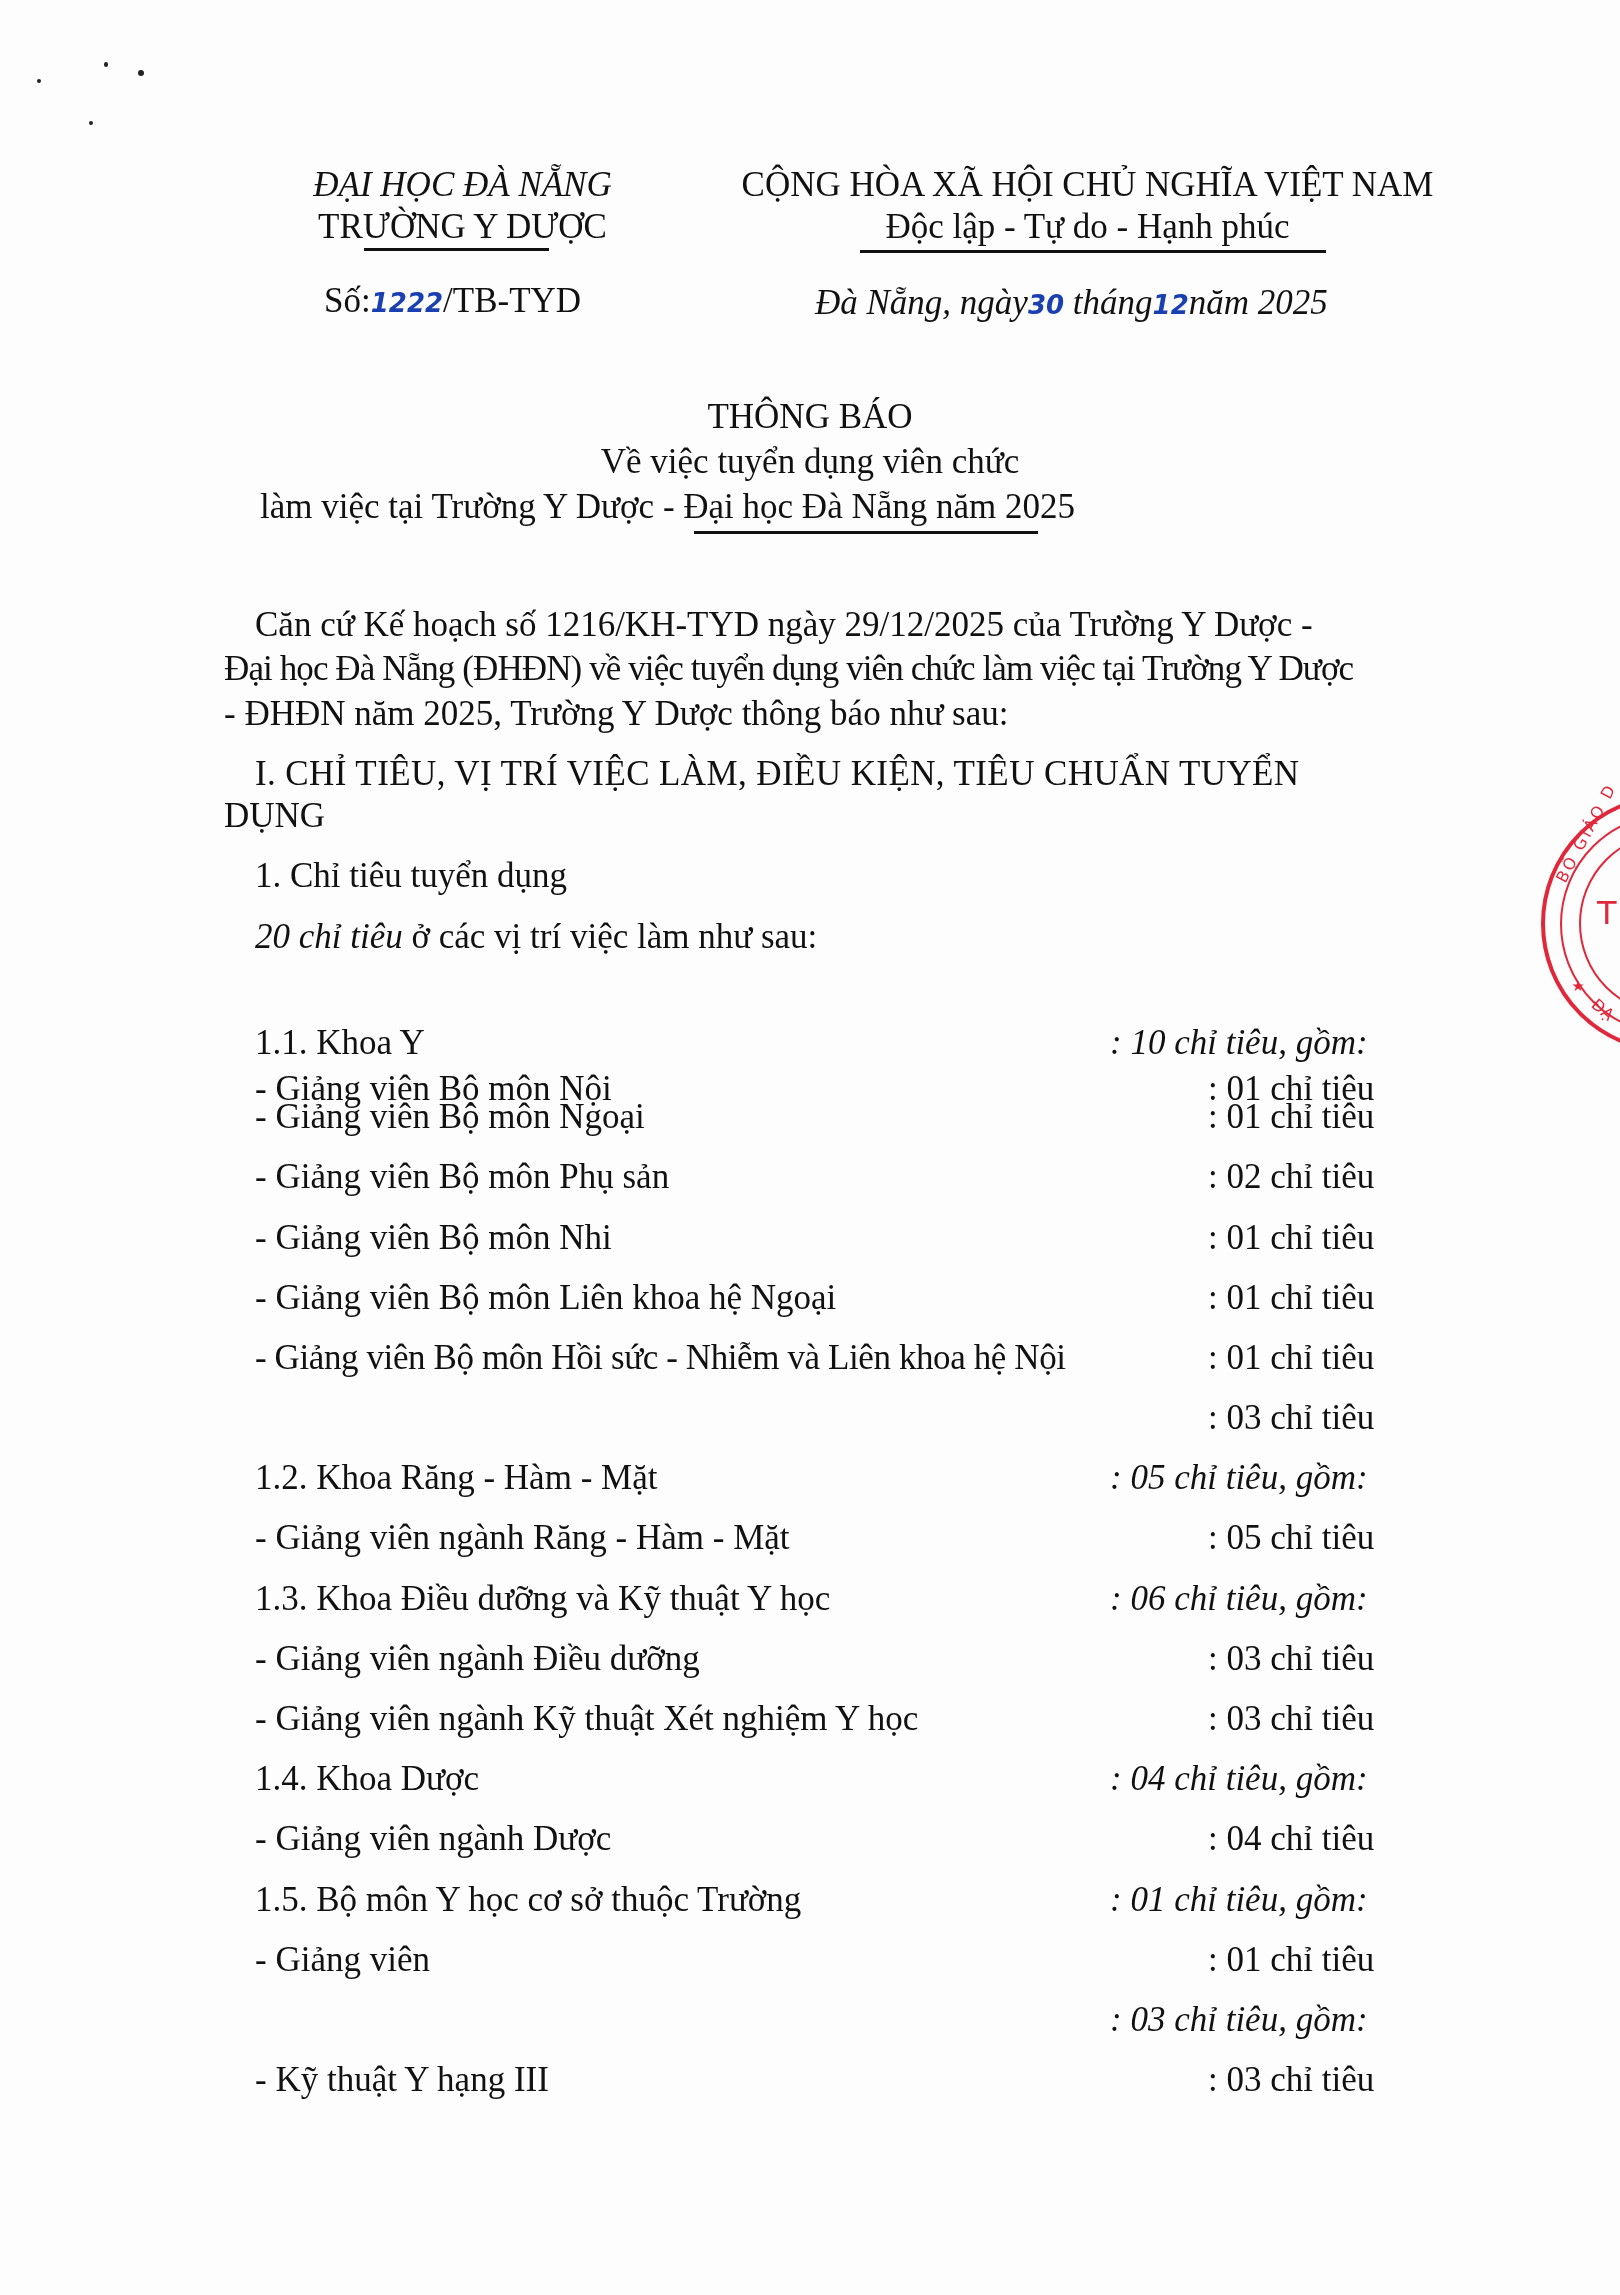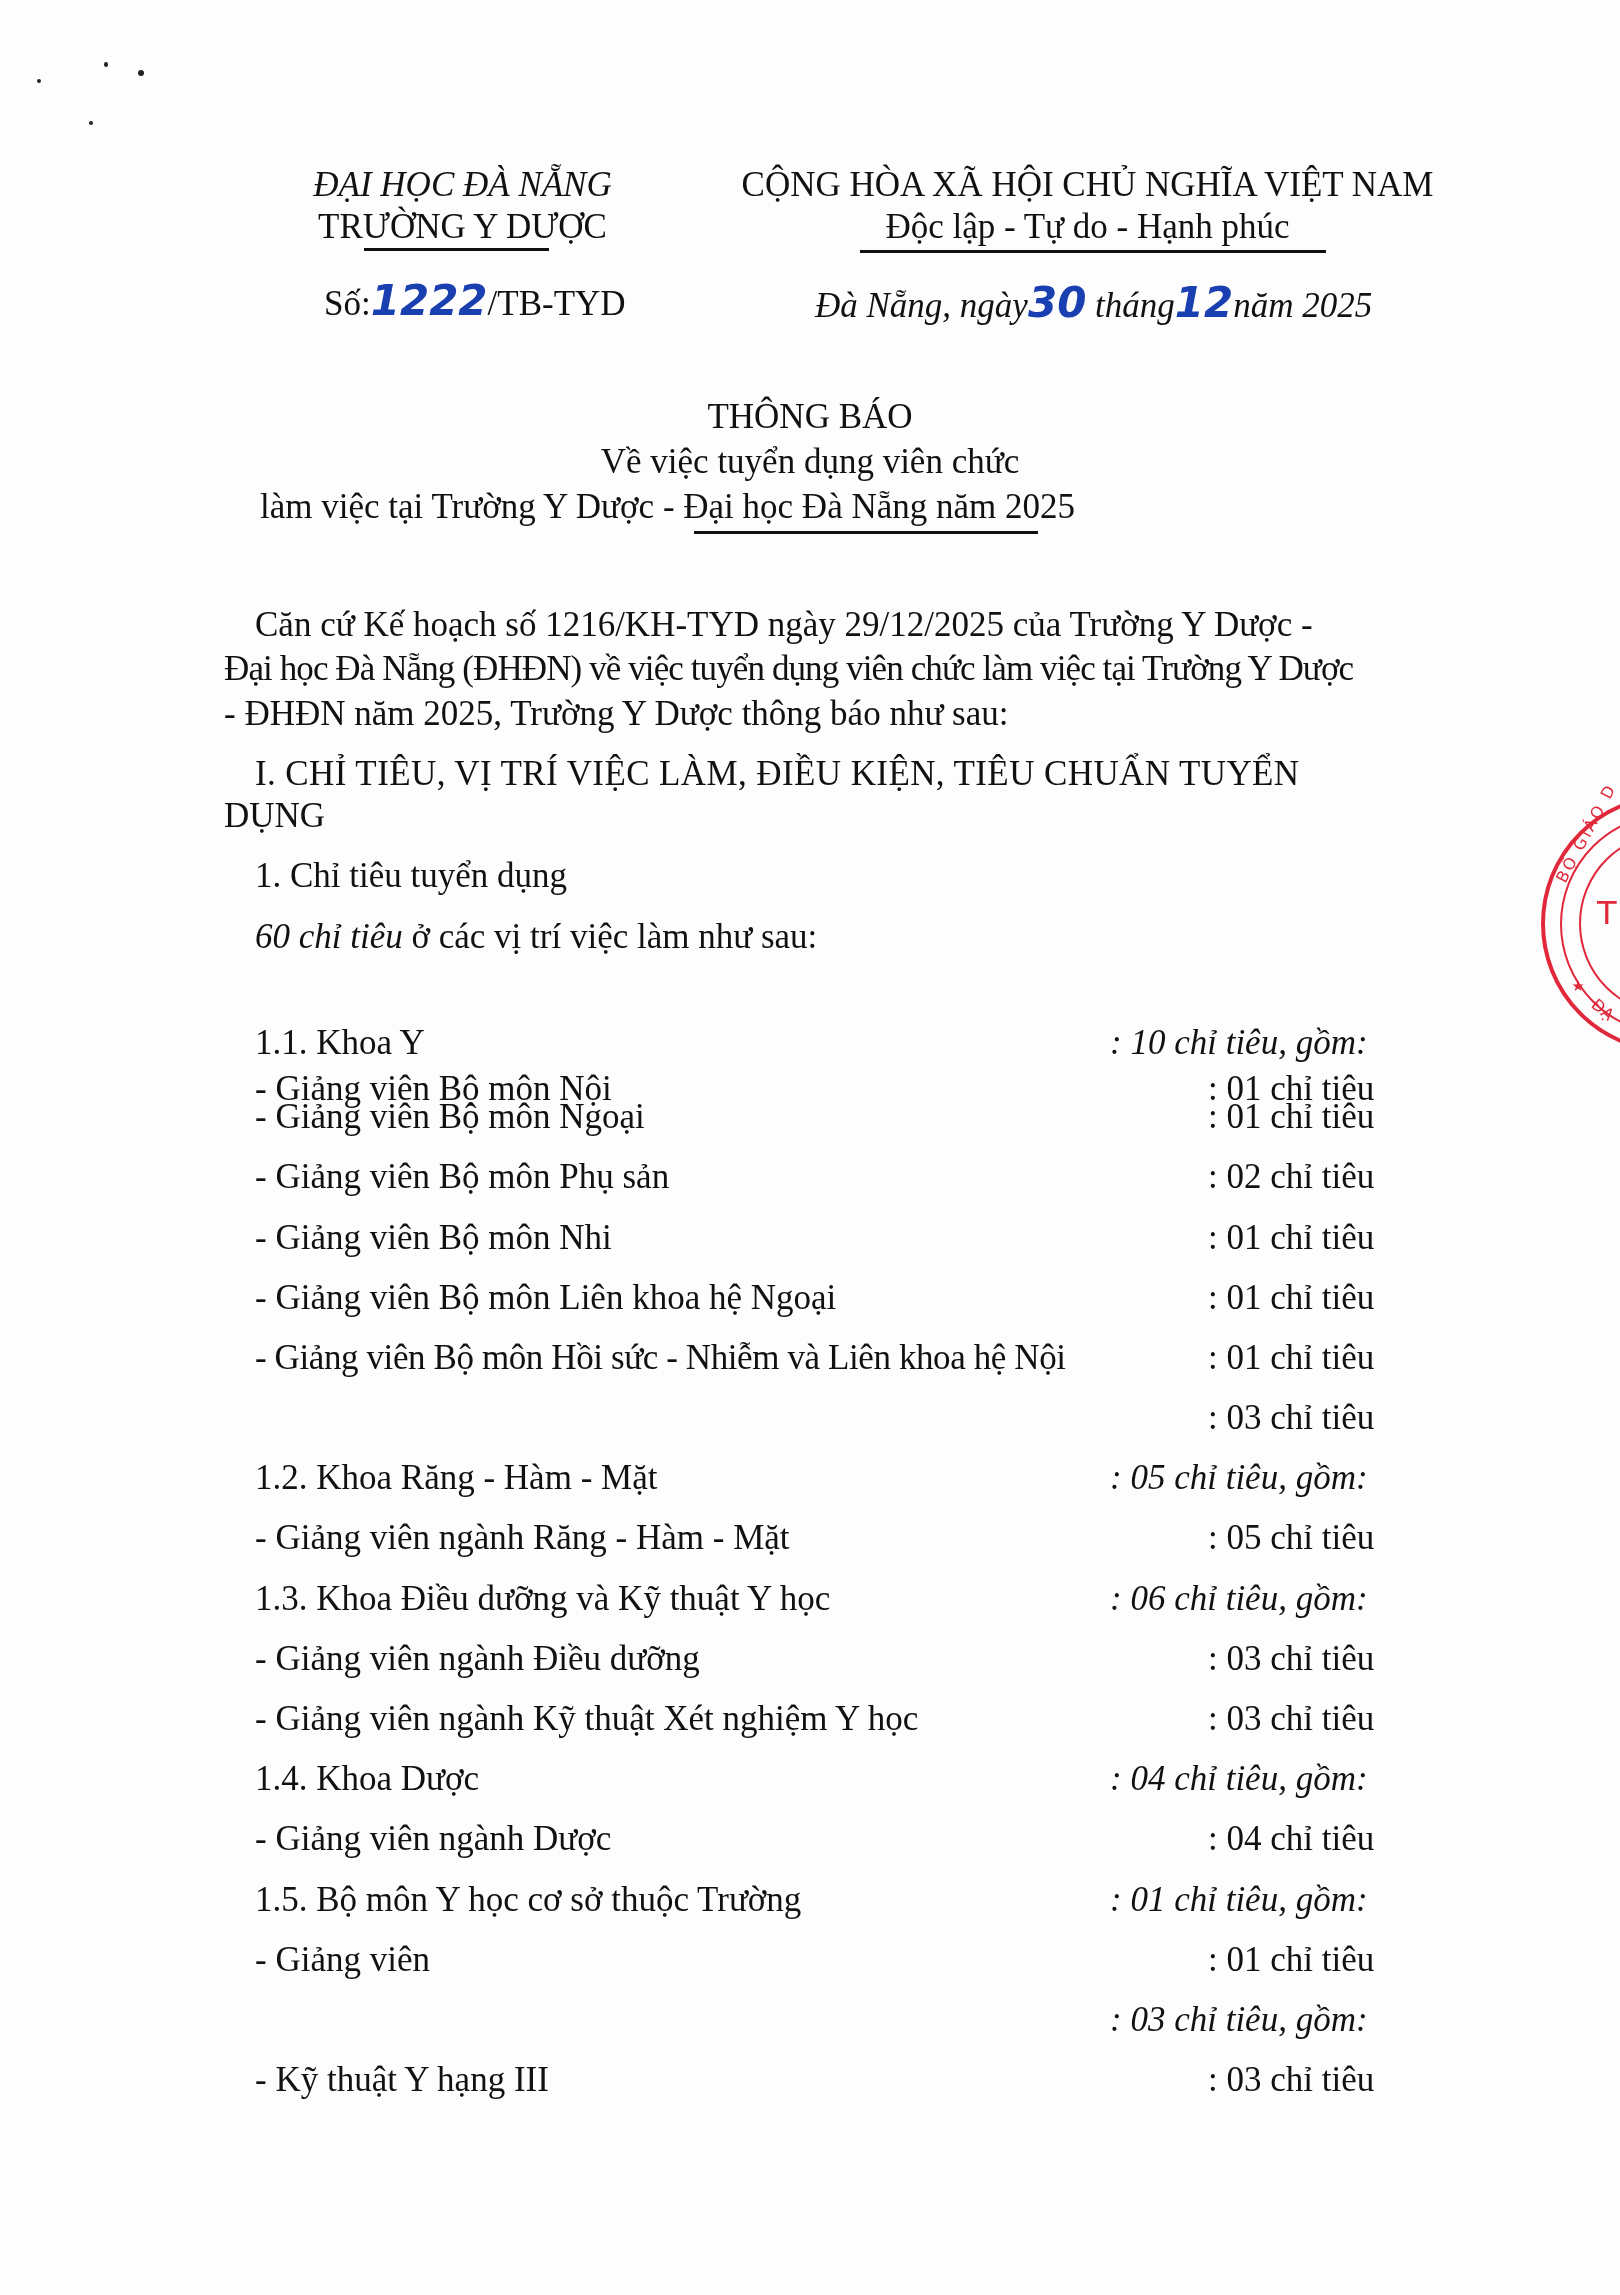--- a/index.html
+++ b/index.html
@@ -7,21 +7,21 @@
     width: 1620px; height: 2295px; position: relative; overflow: hidden;
     background: #fdfdfe;
     font-family: "Liberation Serif", "DejaVu Serif", serif;
     color: #111;
   }
   .abs { position: absolute; white-space: nowrap; }
   .artifact { position: absolute; background: #222; border-radius: 50%; }
   .fs { font-size: 35px; line-height: 40px; }
   .b { font-weight: normal; }
   .i { font-style: italic; }
-  .hand { color: #1a3fb0; font-family: "DejaVu Sans", sans-serif; font-style: italic; font-weight: bold; font-size: 42px; }
+  .hand { color: #1a3fb0; font-family: "DejaVu Sans", sans-serif; font-style: italic; font-weight: bold; font-size: 26px; }
   .uline { position: absolute; height: 2.6px; background: #111; }
   .center { text-align: center; }
   .row { position: absolute; left: 0; width: 1620px; height: 40px; }
   .row .lbl { position: absolute; left: 255px; white-space: nowrap; }
   .row .val-sum { position: absolute; left: 1110px; white-space: nowrap; }
   .row .val-det { position: absolute; left: 1208px; white-space: nowrap; }
   .stamp {
     position: absolute; left: 1541px; top: 794px; width: 251px; height: 251px;
     border: 4px solid #e0283a; border-radius: 50%;
   }
@@ -63,21 +63,21 @@
 <div class="uline" style="left:694px; top:531px; width:344px;"></div>
 
 <div class="abs fs" style="left:255px; top:605px;">Căn cứ Kế hoạch số 1216/KH-TYD ngày 29/12/2025 của Trường Y Dược -</div>
 <div class="abs fs" style="left:224px; top:649px; letter-spacing:-0.9px;">Đại học Đà Nẵng (ĐHĐN) về việc tuyển dụng viên chức làm việc tại Trường Y Dược</div>
 <div class="abs fs" style="left:224px; top:694px;">- ĐHĐN năm 2025, Trường Y Dược thông báo như sau:</div>
 
 <div class="abs fs b" style="left:255px; top:754px; letter-spacing:0.4px;">I. CHỈ TIÊU, VỊ TRÍ VIỆC LÀM, ĐIỀU KIỆN, TIÊU CHUẨN TUYỂN</div>
 <div class="abs fs b" style="left:224px; top:796px;">DỤNG</div>
 <div class="abs fs b" style="left:255px; top:856px;">1. Chỉ tiêu tuyển dụng</div>
 <div class="abs fs" style="left:255px; top:917px;">
-  <span class="b i">60 chỉ tiêu</span><span> ở các vị trí việc làm như sau:</span>
+  <span class="b i">20 chỉ tiêu</span><span> ở các vị trí việc làm như sau:</span>
 </div>
 
 <div>
 
   <div class="row fs" style="top:1023px;">
     <span class="lbl b">1.1. Khoa Y</span>
     <span class="val-sum i"><span class="b">: 10 chỉ tiêu</span><span>, gồm:</span></span>
   </div>
   <div class="row fs" style="top:1069px;">
     <span class="lbl">- Giảng viên Bộ môn Nội</span>

